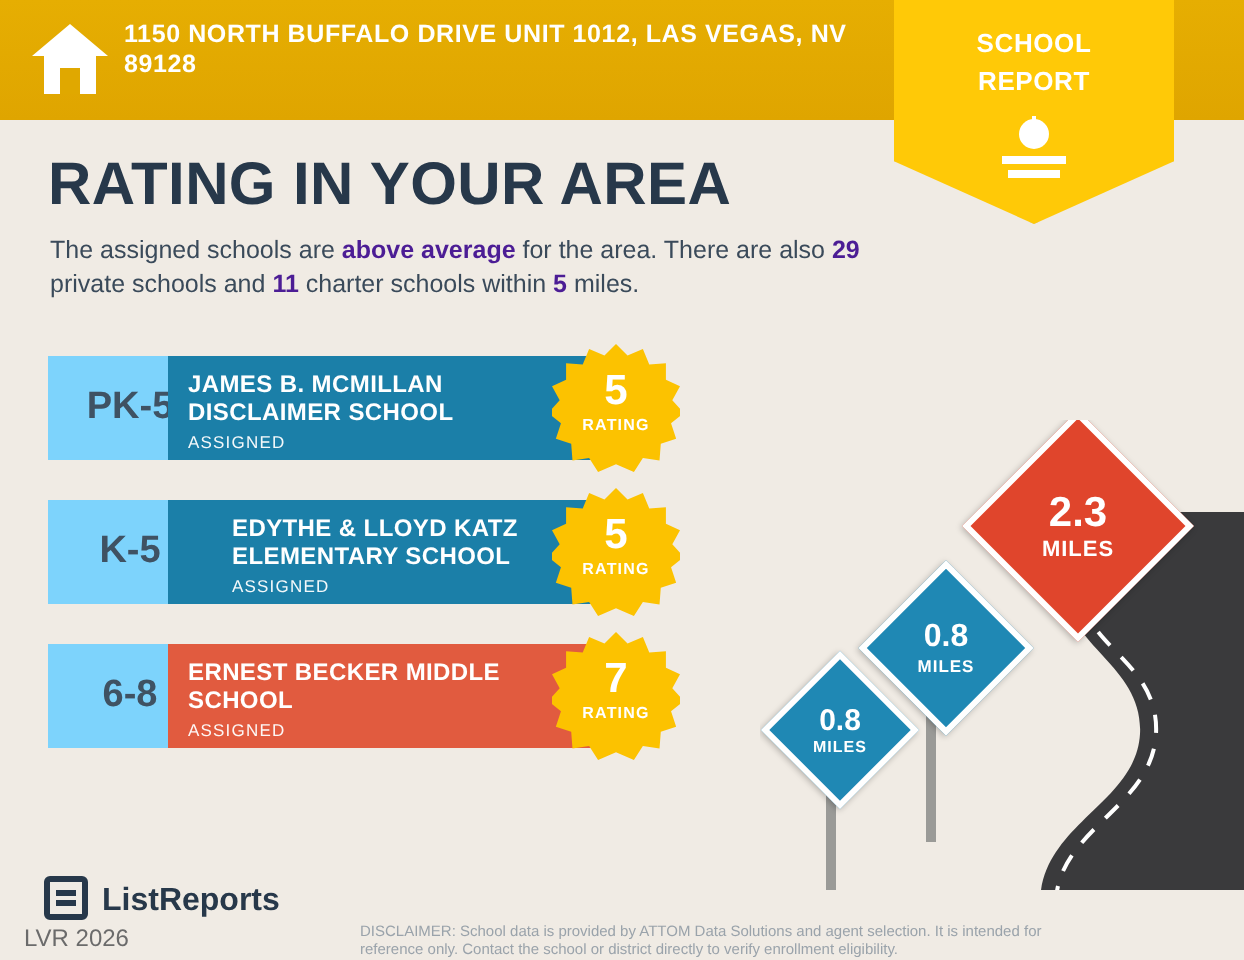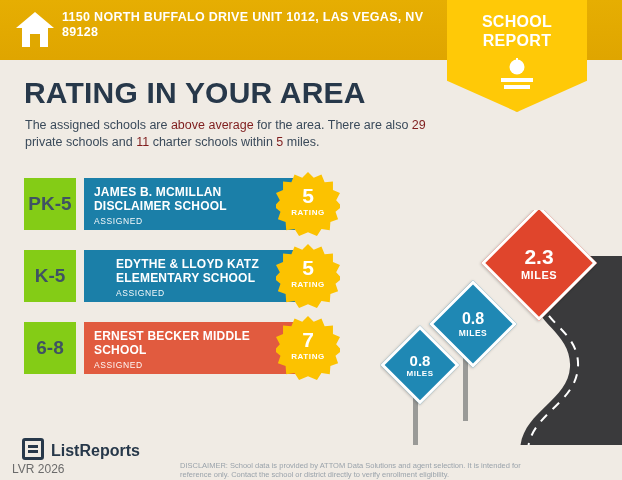--- a/index.html
+++ b/index.html
@@ -28,42 +28,42 @@
     position:absolute;left:447px;top:0;width:140px;height:112px;
   }
   .badge .shape{
     position:absolute;inset:0;
     background:#ffc907;
     clip-path:polygon(0 0,100% 0,100% 72%,50% 100%,0 72%);
     box-shadow:0 2px 4px rgba(0,0,0,.18);
   }
   .badge .ttl{
     position:absolute;top:12px;left:0;width:100%;
-    text-align:center;color:#fff;font-size:16px;font-weight:bold;line-height:19px;
+    text-align:center;color:#fff;font-size:13px;font-weight:bold;line-height:19px;
     letter-spacing:.3px;
   }
   .badge .bk{position:absolute;left:50%;top:58px;transform:translateX(-50%);}
 
   
   .h1{
     position:absolute;left:24px;top:76px;
     font-size:30px;font-weight:bold;color:#27384a;letter-spacing:.2px;
   }
   .sub{
     position:absolute;left:25px;top:117px;width:420px;
     font-size:12.5px;line-height:17px;color:#3a4a5a;
   }
-  .sub b.red{color:#7f1d1d;font-weight:normal;}
+  .sub b.red{color:#4c1d95;font-weight:bold;}
 
   
   .row{position:absolute;left:24px;height:52px;}
   .row .grade{
-    position:absolute;left:0;top:0;width:52px;height:52px;background:#84cc16;
+    position:absolute;left:0;top:0;width:52px;height:52px;background:#7dd3fc;
     display:flex;align-items:center;justify-content:center;
-    font-size:19px;font-weight:bold;color:#3f5263;
+    font-size:19px;font-weight:bold;color:#3f5263;padding-left:15px;
   }
   .row .body{
     position:absolute;left:60px;top:0;width:222px;height:52px;
     color:#fff;padding:7px 10px 0 10px;box-sizing:border-box;
   }
   .row .sname{font-size:12px;line-height:14px;font-weight:bold;letter-spacing:.2px;}
   .row .assigned{font-size:8.5px;letter-spacing:.6px;margin-top:3px;opacity:.95;}
   .row.blue .body{background:#1b7fa8;}
   .row.blue2 .body{background:#1b7fa8;padding-left:32px;}
   .row.red .body{background:#e15b3f;}

